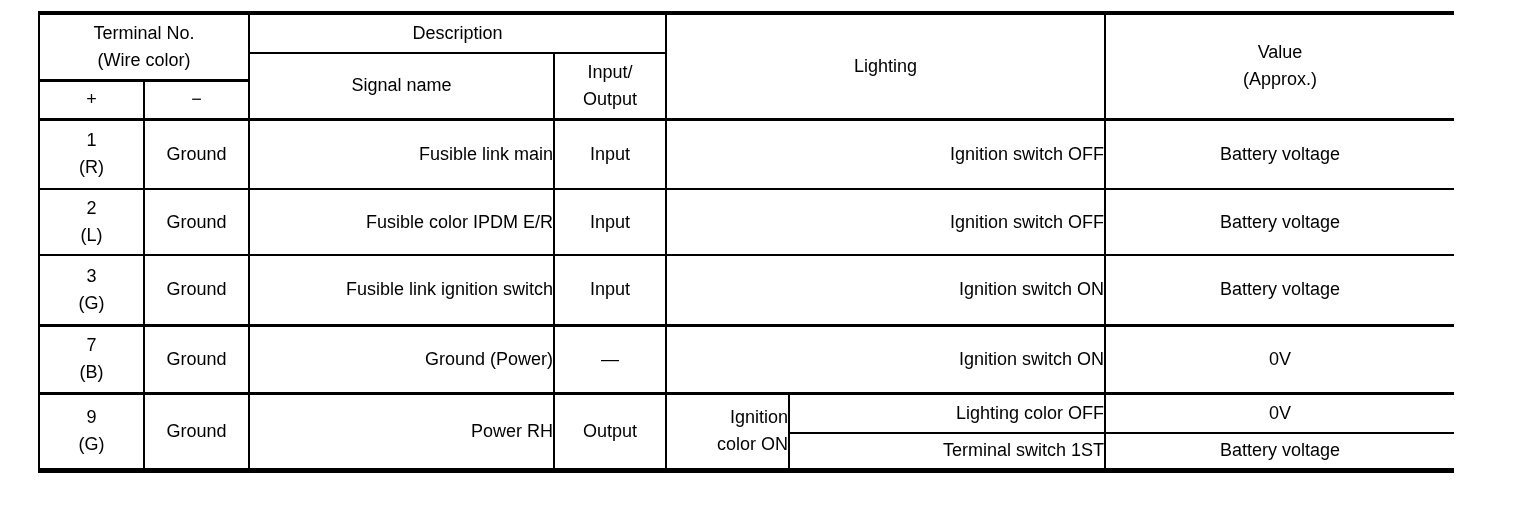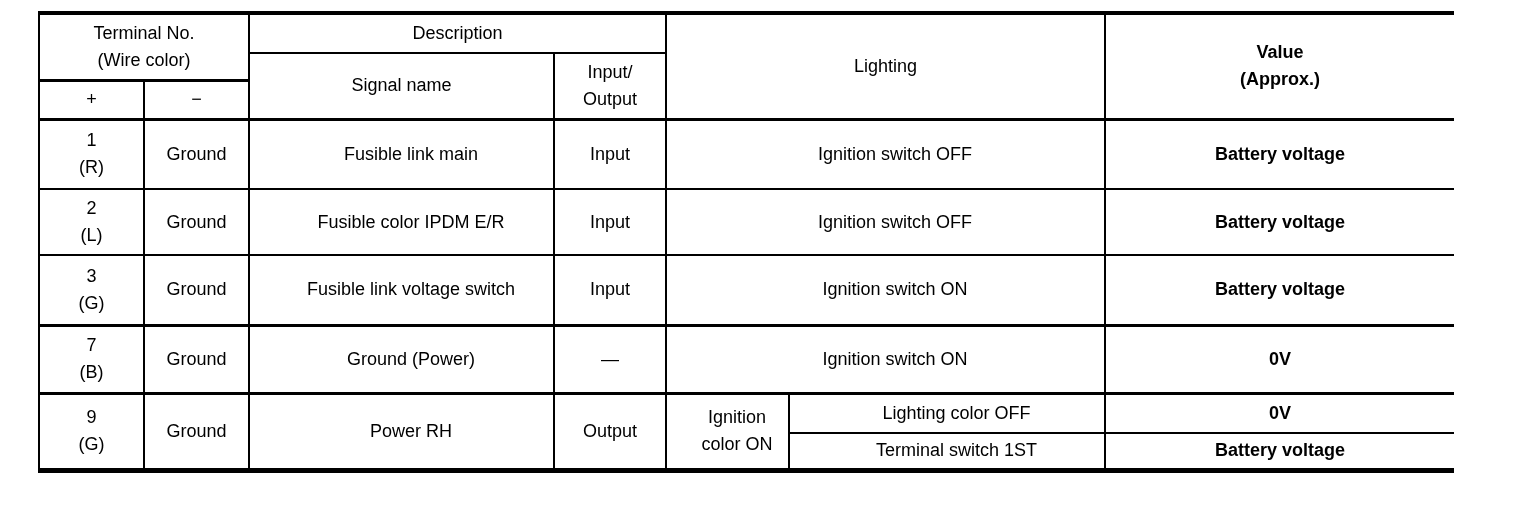--- a/index.html
+++ b/index.html
@@ -26,31 +26,31 @@
     margin: 0;
     text-align: center;
     vertical-align: middle;
     font-size: 18px;
     line-height: 1.5;
     white-space: pre-line;
     overflow: hidden;
   }
   
   .spec-table td.left {
-    text-align: center;
+    text-align: right;
     padding-left: 19px;
   }
   
   .spec-table td.b-top { border-top: 4px solid #000; }
   
   .spec-table td.b-bot { border-bottom: 5px solid #000; }
   
   .spec-table td.hb { border-bottom: 3px solid #000; }
   
-  .spec-table td.no-r { border-right: none; font-weight: bold; }
+  .spec-table td.no-r { border-right: none; }
 </style>
 </head>
 <body>
 
 <table class="spec-table">
   <colgroup>
     <col style="width:105px">
     <col style="width:105px">
     <col style="width:305px">
     <col style="width:112px">
@@ -95,21 +95,21 @@
       <td class="left">Fusible color IPDM E/R</td>
       <td>Input</td>
       <td colspan="2" class="left">Ignition switch OFF</td>
       <td class="no-r">Battery voltage</td>
     </tr>
 
     <tr style="height:70px">
       <td class="hb">3
 (G)</td>
       <td class="hb">Ground</td>
-      <td class="left hb">Fusible link voltage switch</td>
+      <td class="left hb">Fusible link ignition switch</td>
       <td class="hb">Input</td>
       <td colspan="2" class="left hb">Ignition switch ON</td>
       <td class="hb no-r">Battery voltage</td>
     </tr>
 
     <tr style="height:68px">
       <td class="hb">7
 (B)</td>
       <td class="hb">Ground</td>
       <td class="left hb">Ground (Power)</td>

